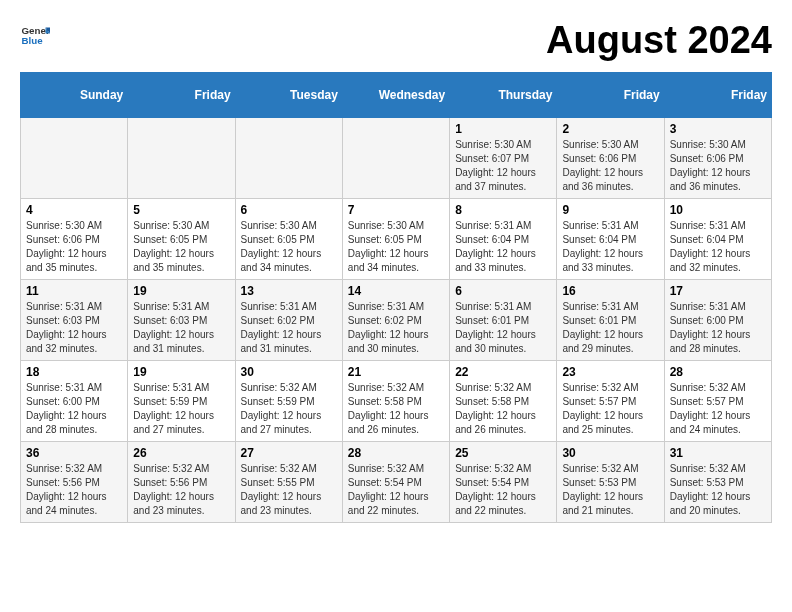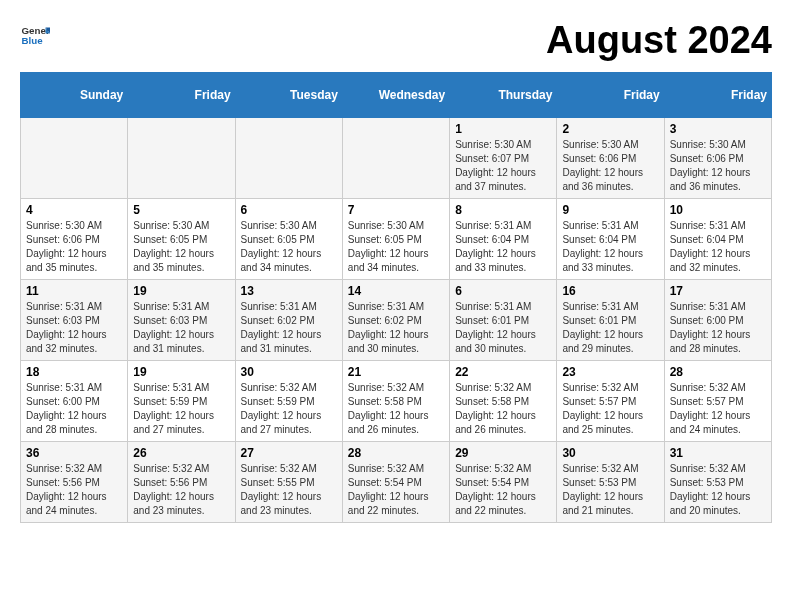--- a/index.html
+++ b/index.html
@@ -284,21 +284,21 @@
 Sunset: 5:55 PM
 Daylight: 12 hours and 23 minutes.</div>
         </td>
         <td>
           <span class="day-num">28</span>
           <div class="day-info">Sunrise: 5:32 AM
 Sunset: 5:54 PM
 Daylight: 12 hours and 22 minutes.</div>
         </td>
         <td>
-          <span class="day-num">29</span>
+          <span class="day-num">25</span>
           <div class="day-info">Sunrise: 5:32 AM
 Sunset: 5:54 PM
 Daylight: 12 hours and 22 minutes.</div>
         </td>
         <td>
           <span class="day-num">30</span>
           <div class="day-info">Sunrise: 5:32 AM
 Sunset: 5:53 PM
 Daylight: 12 hours and 21 minutes.</div>
         </td>

